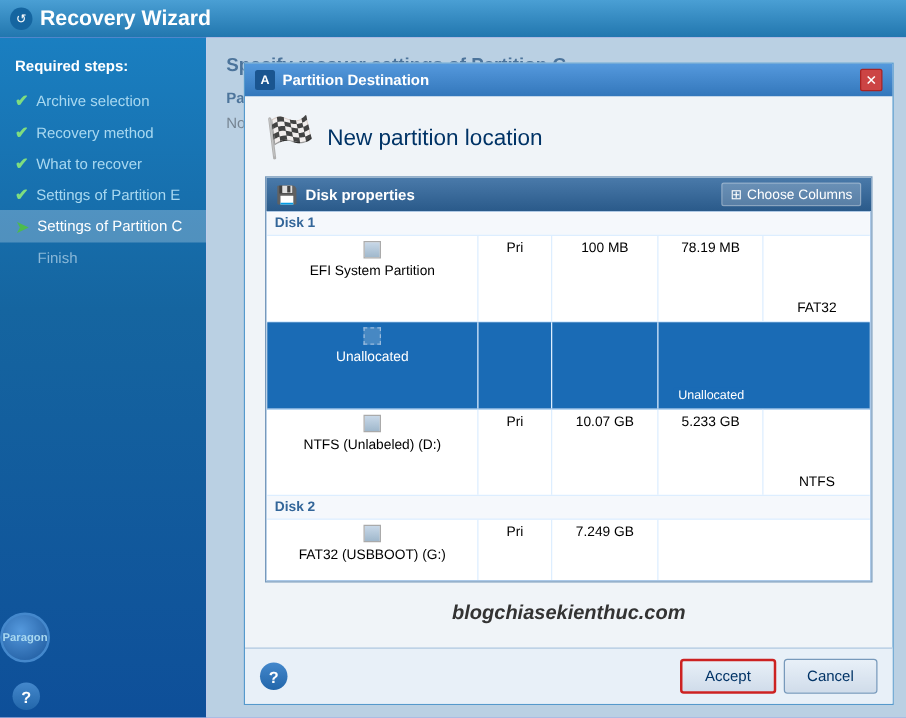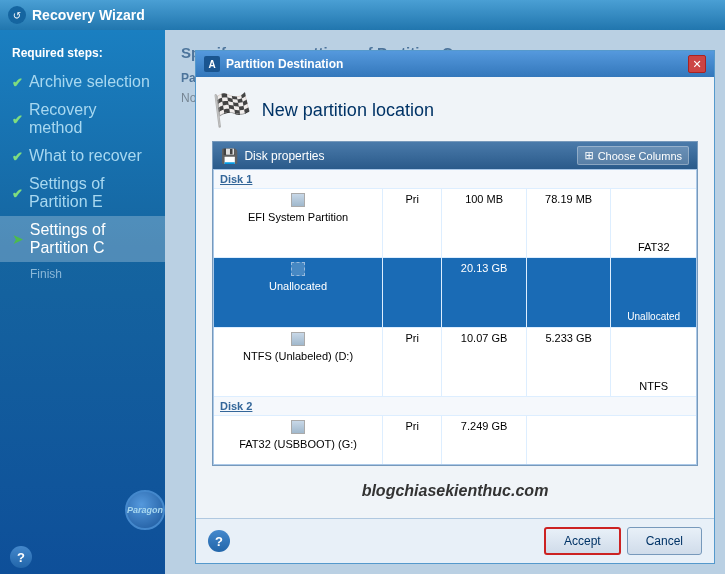--- a/index.html
+++ b/index.html
@@ -23,21 +23,21 @@
     }
     .title-bar-icon {
       width: 18px; height: 18px;
       background: #1565a0;
       border-radius: 50%;
       display: flex; align-items: center; justify-content: center;
       font-size: 10px; color: white;
     }
     .title-bar-text {
       color: white;
-      font-size: 14px;
+      font-size: 17px;
       font-weight: 600;
     }
 
     
     .main-container {
       display: flex;
       height: 544px;
       background: #f0abfc;
     }
     .sidebar-title {
@@ -64,21 +64,21 @@
       font-weight: bold;
       font-size: 13px;
       flex-shrink: 0;
     }
     .sidebar-item .arrow {
       color: #4dbb4d;
       font-size: 14px;
       flex-shrink: 0;
     }
     .sidebar-item .label {
-      font-size: 16px;
+      font-size: 12px;
     }
     .sidebar-finish {
       padding: 5px 12px 5px 30px;
       color: #8ab8d8;
       font-size: 12px;
     }
 
     
     .content {
       flex: 1;
@@ -198,21 +198,21 @@
       align-items: center;
       padding: 4px 8px;
       gap: 6px;
     }
     .disk-toolbar-icon {
       font-size: 14px;
     }
     .disk-toolbar-label {
       color: white;
       font-size: 12px;
-      font-weight: 400;
+      font-weight: 700;
       flex: 1;
     }
     .choose-columns-btn {
       display: flex;
       align-items: center;
       gap: 4px;
       background: rgba(255,255,255,0.2);
       border: 1px solid rgba(255,255,255,0.3);
       padding: 2px 6px;
       cursor: pointer;
@@ -266,21 +266,20 @@
     .td:last-child { border-right: none; margin-top: 48px; }
     .disk-group-row {
       display: flex;
       align-items: center;
       padding: 3px 6px;
       background: #f5f8fc;
       border-bottom: 1px solid #ddeeff;
       font-size: 11px;
       color: #336699;
       font-weight: bold;
-      text-decoration: underline;
     }
     .partition-icon {
       width: 14px; height: 14px;
       border: 1px solid #aaa;
       background: white;
       display: inline-flex;
       align-items: center;
       justify-content: center;
       font-size: 8px;
       flex-shrink: 0;
@@ -390,21 +389,21 @@
         <span class="check">✔</span>
         <span class="label">Settings of Partition E</span>
       </div>
       <div class="sidebar-item current">
         <span class="arrow">➤</span>
         <span class="label">Settings of Partition C</span>
       </div>
       <div class="sidebar-finish">Finish</div>
     </div>
 
-    <div style="display:flex; justify-content:flex-end; padding: 10px 0; font-style: italic;">
+    <div style="display:flex; justify-content:flex-start; padding: 10px 0;">
       <div class="sidebar-logo-circle">
         <span style="font-size:9px; color:#a8d8f0;">Paragon</span>
       </div>
     </div>
 
     <div style="display:flex; padding: 6px 10px;">
       <div class="footer-help">?</div>
     </div>
   </div>
 
@@ -468,21 +467,20 @@
               <div class="td">78.19 MB</div>
               <div class="td">FAT32</div>
             </div>
 
             <div class="table-row selected">
               <div class="td">
                 <div class="partition-icon" style="border:1px dashed #99bbdd; background:rgba(255,255,255,0.2);"></div>
                 <span>Unallocated</span>
               </div>
               <div class="td"></div>
-              <div class="td">20.13 GB</div>
               <div class="td"></div>
               <div class="td">
                 <span class="unallocated-badge">Unallocated</span>
               </div>
             </div>
 
             <div class="table-row">
               <div class="td">
                 <div class="partition-icon hdd"></div>
                 <span>NTFS (Unlabeled) (D:)</span>

